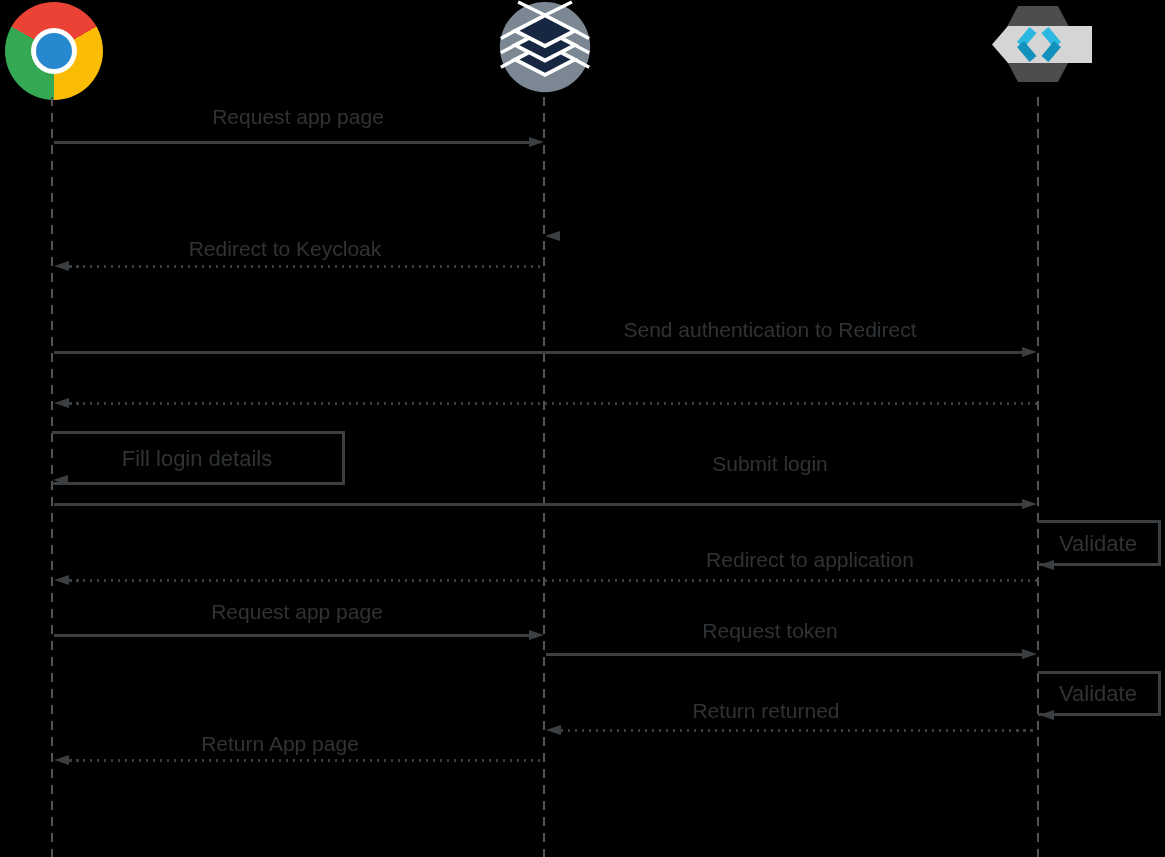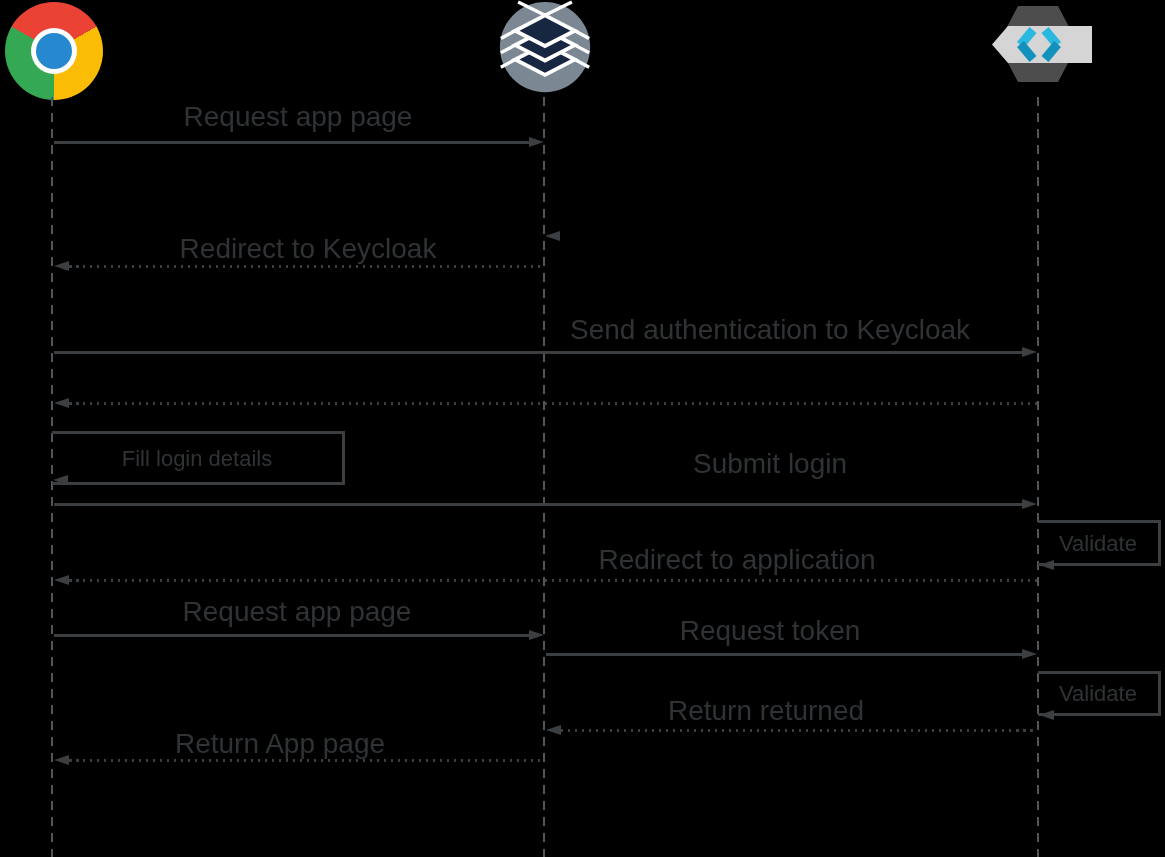--- a/index.html
+++ b/index.html
@@ -13,21 +13,21 @@
     position:relative;width:1165px;height:857px;background:var(--bg);
     font-family:"Liberation Sans",sans-serif;overflow:hidden;
   }
   .lifeline{
     position:absolute;width:2px;top:97px;height:760px;
     background:repeating-linear-gradient(180deg,var(--lifeline) 0 9px,transparent 9px 16px);
   }
   .msg{position:absolute;inset:0;}
   .lbl{
     position:absolute;transform:translateX(-50%);white-space:nowrap;
-    font-size:28px;line-height:26px;color:var(--text);
+    font-size:21px;line-height:26px;color:var(--text);
   }
   .line{position:absolute;height:2.5px;background:var(--line);}
   .line.dotted{
     background:repeating-linear-gradient(90deg,var(--line) 0 2.5px,transparent 2.5px 7px);
   }
   .head{position:absolute;width:0;height:0;border-top:5px solid transparent;border-bottom:5px solid transparent;}
   .head.r{border-left:15px solid var(--line);}
   .head.l{border-right:15px solid var(--line);}
   .selfbox{
     position:absolute;border:3px solid var(--line);border-left:none;
@@ -94,27 +94,27 @@
     <span class="lbl" style="left:298px;top:104px">Request app page</span>
     <div class="line" style="left:54px;top:141px;width:475px"></div>
     <div class="head r" style="left:529px;top:137px"></div>
   </div>
 
   <div class="msg">
     <div class="head l" style="left:545px;top:231px"></div>
   </div>
 
   <div class="msg">
-    <span class="lbl" style="left:308px;top:236px">Redirect to Keycloak</span>
+    <span class="lbl" style="left:285px;top:236px">Redirect to Keycloak</span>
     <div class="line dotted" style="left:69px;top:265px;width:475px"></div>
     <div class="head l" style="left:54px;top:261px"></div>
   </div>
 
   <div class="msg">
-    <span class="lbl" style="left:770px;top:317px">Send authentication to Keycloak</span>
+    <span class="lbl" style="left:770px;top:317px">Send authentication to Redirect</span>
     <div class="line" style="left:54px;top:351px;width:968px"></div>
     <div class="head r" style="left:1022px;top:347px"></div>
   </div>
 
   <div class="msg">
     <div class="line dotted" style="left:69px;top:402px;width:968px"></div>
     <div class="head l" style="left:54px;top:398px"></div>
   </div>
 
   <div class="msg">
@@ -131,21 +131,21 @@
   </div>
 
   <div class="msg">
     <div class="selfbox" style="left:1038px;top:520px;width:123px;height:46px">
       <span>Validate</span>
     </div>
     <div class="head l" style="left:1039px;top:560px"></div>
   </div>
 
   <div class="msg">
-    <span class="lbl" style="left:737px;top:547px">Redirect to application</span>
+    <span class="lbl" style="left:810px;top:547px">Redirect to application</span>
     <div class="line dotted" style="left:69px;top:579px;width:968px"></div>
     <div class="head l" style="left:54px;top:575px"></div>
   </div>
 
   <div class="msg">
     <span class="lbl" style="left:297px;top:599px">Request app page</span>
     <div class="line" style="left:54px;top:634px;width:475px"></div>
     <div class="head r" style="left:529px;top:630px"></div>
   </div>
 

